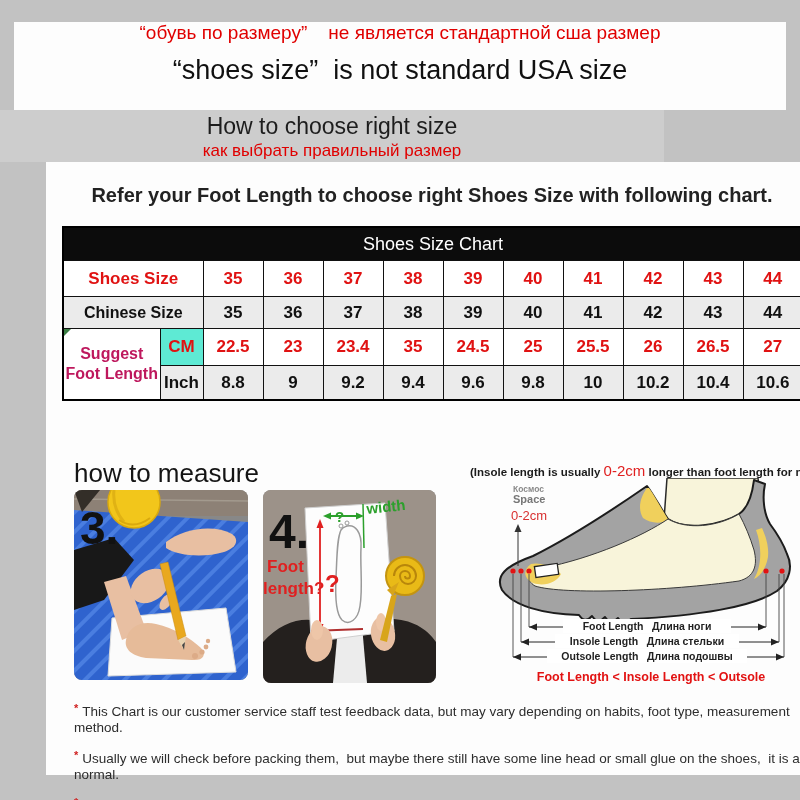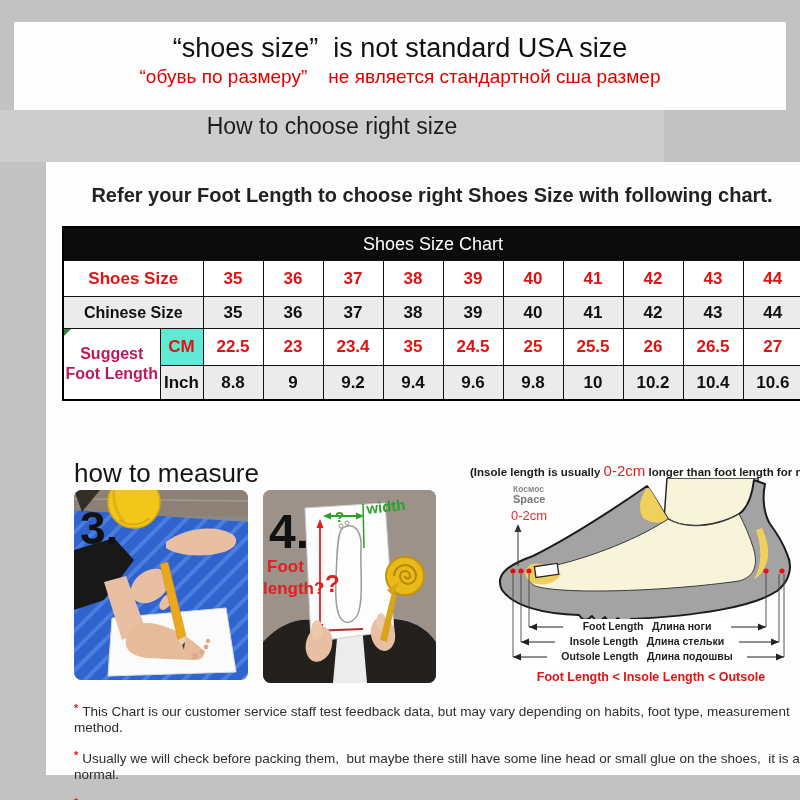--- a/index.html
+++ b/index.html
@@ -45,26 +45,27 @@
   #notes{position:absolute;left:28px;top:538px;width:736px;}
   #notes p{margin:0 0 11px;font-size:13.5px;line-height:16px;color:#2d2d2d;}
   #notes .star{color:#d02020;font-size:11px;vertical-align:4px;margin-right:4px;font-weight:bold;}
 </style>
 </head>
 <body>
 
 <div id="canvas">
 
   <div class="panel" id="panel-top">
+    <div id="title-ru">“обувь по размеру”&nbsp;&nbsp;&nbsp; не является стандартной сша размер</div>
     <div id="title-en">“shoes size”&nbsp; is not standard USA size</div>
-    <div id="title-ru">“обувь по размеру”&nbsp;&nbsp;&nbsp; не является стандартной сша размер</div>
   </div>
 
   <div id="band">
     <div id="band-en">How to choose right size</div>
+    <div id="band-ru">как выбрать правильный размер</div>
   </div>
 
   <div class="panel" id="panel-main" style="position:absolute;">
 
     <div id="instruction">Refer your Foot Length to choose right Shoes Size with following chart.</div>
 
     <table id="size-chart">
       <colgroup>
         <col style="width:97px">
           <col style="width:43px">

